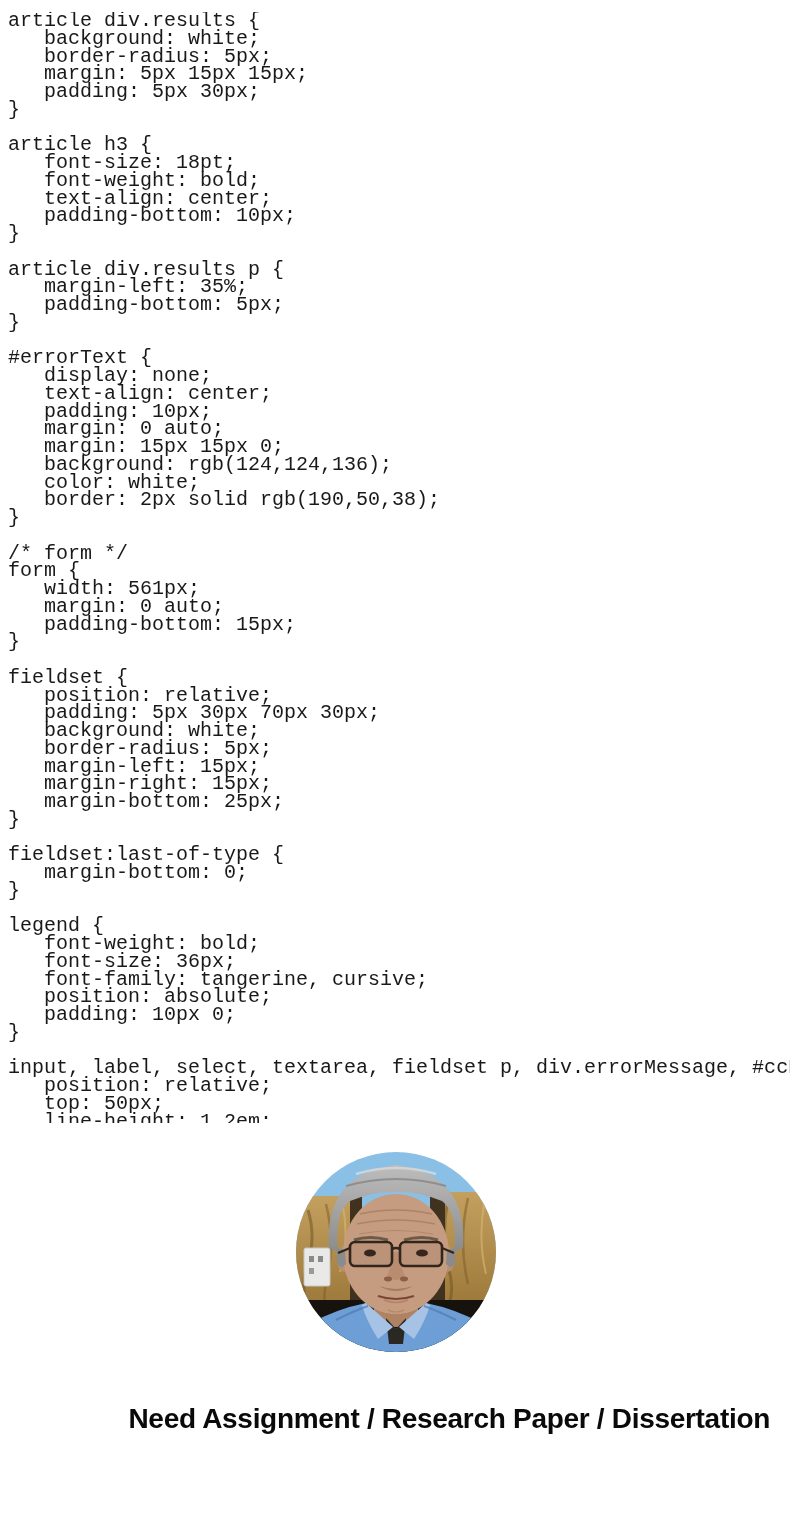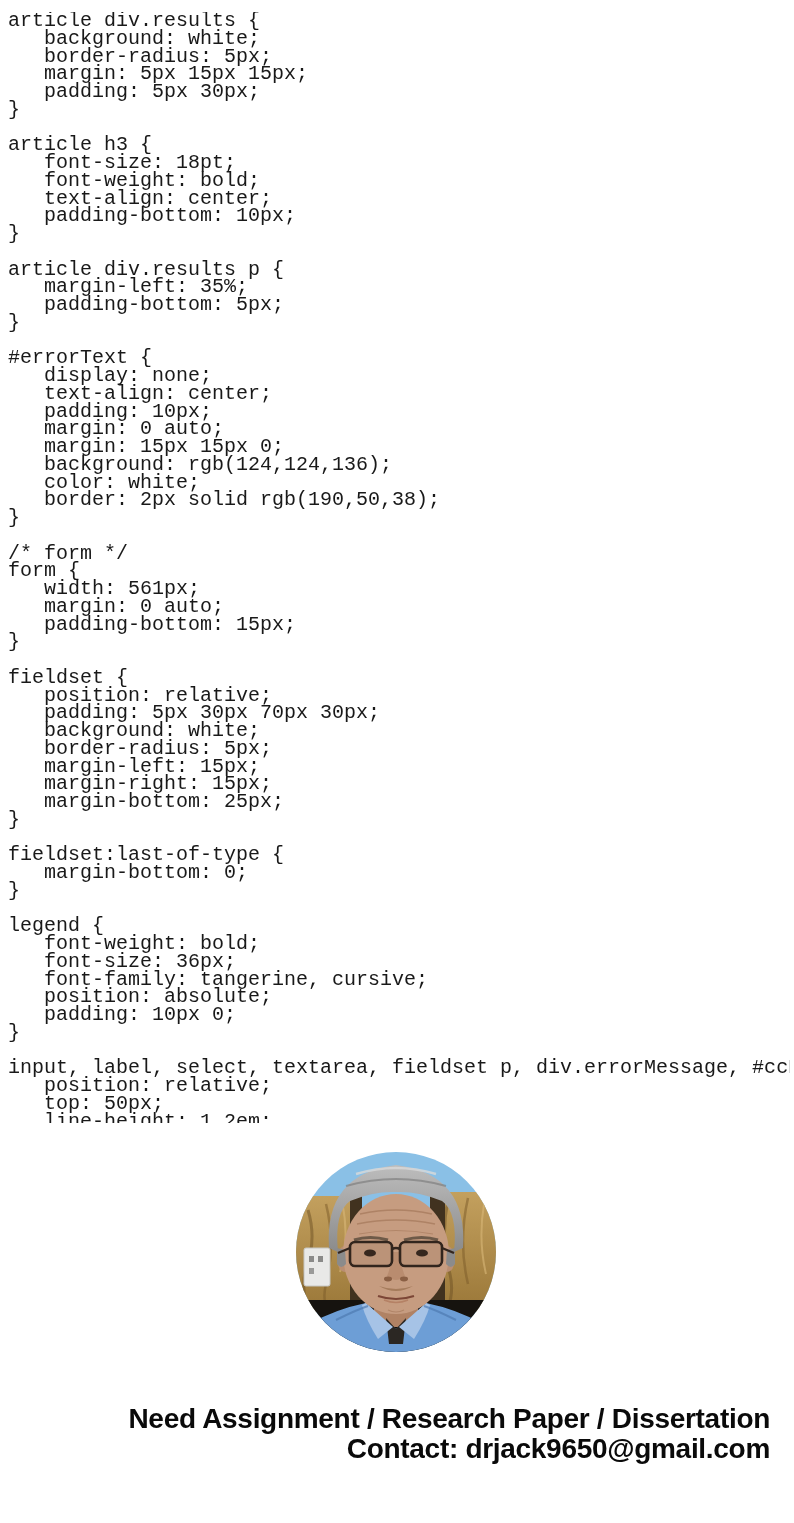--- a/index.html
+++ b/index.html
@@ -206,14 +206,13 @@
         <path d="M96,97 Q100,95 104,97" stroke="#32251d" stroke-width="2.6" fill="none"></path>
         <path d="M54,96 L42,101" stroke="#32251d" stroke-width="2.4" fill="none"></path>
         <path d="M146,96 L158,101" stroke="#32251d" stroke-width="2.4" fill="none"></path>
       </g>
     </g>
   </svg>
 </div>
 
 <div class="footer">
   <div>Need Assignment / Research Paper / Dissertation</div>
-  <div>Contact: drjack9650@gmail.com</div>
 </div>
 
 </body></html>

